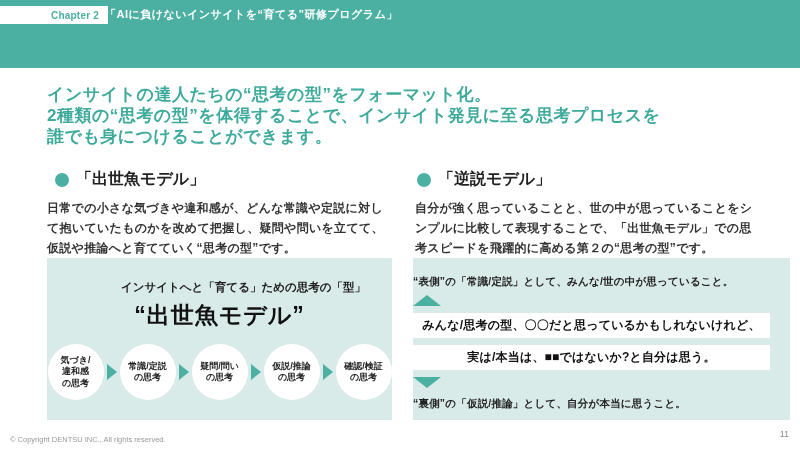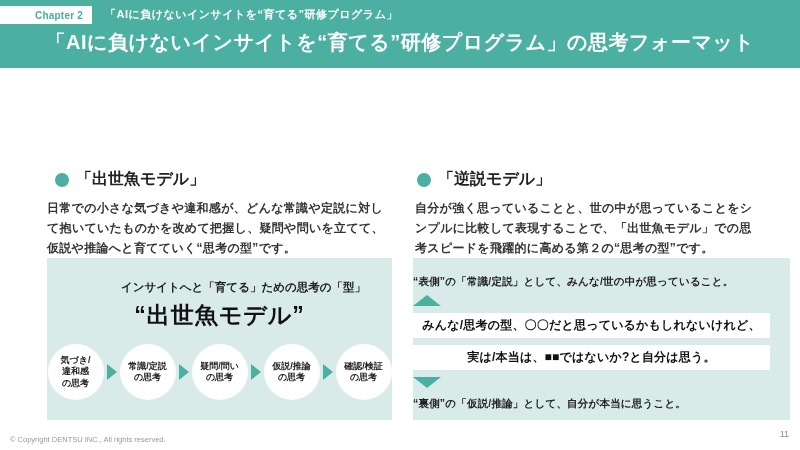--- a/index.html
+++ b/index.html
@@ -13,21 +13,21 @@
   *{margin:0;padding:0;box-sizing:border-box;}
   html,body{background:#e8e8e8;}
   body{font-family:"Liberation Sans","DejaVu Sans",sans-serif;}
   .slide{
     position:relative;width:800px;height:450px;background:#ffffff;
     overflow:hidden;margin:0 auto;
   }
   
   .topbar{position:absolute;top:0;left:0;width:800px;height:68px;background:var(--accent);}
   .chapter-badge{
-    position:absolute;left:0;top:6px;width:92px;height:18px;background:#ffffff;
+    position:absolute;left:0;top:6px;width:108px;height:18px;background:#ffffff;
     color:var(--accent);font-size:10px;font-weight:bold;
     display:flex;align-items:center;justify-content:flex-end;padding-right:9px;
     letter-spacing:.2px;
   }
   .topbar-small{
     position:absolute;left:105px;top:7px;color:#ffffff;
     font-size:11px;font-weight:bold;letter-spacing:.5px;
   }
   .topbar-title{
     position:absolute;top:29px;left:0;width:100%;text-align:center;
@@ -91,23 +91,25 @@
 </head>
 <body>
 
 <div class="slide">
 
   <header class="topbar">
     <div class="chapter-badge">
       <span>Chapter 2</span>
     </div>
     <div class="topbar-small">「AIに負けないインサイトを“育てる”研修プログラム」</div>
-    <h1 class="topbar-title">「AIに負けないインサイトを“育てる”研修プログラム」の思考フォーマット</h1>
   </header>
 
+  <p class="lead">インサイトの達人たちの“思考の型”をフォーマット化。
+2種類の“思考の型”を体得することで、インサイト発見に至る思考プロセスを
+誰でも身につけることができます。</p>
 
   <div class="sec-heading heading-left">
     <span class="bullet"></span>
     <span>「出世魚モデル」</span>
   </div>
   <p class="desc desc-left">日常での小さな気づきや違和感が、どんな常識や定説に対し
 て抱いていたものかを改めて把握し、疑問や問いを立てて、
 仮説や推論へと育てていく“思考の型”です。</p>
 
   <div class="panel panel-left">

